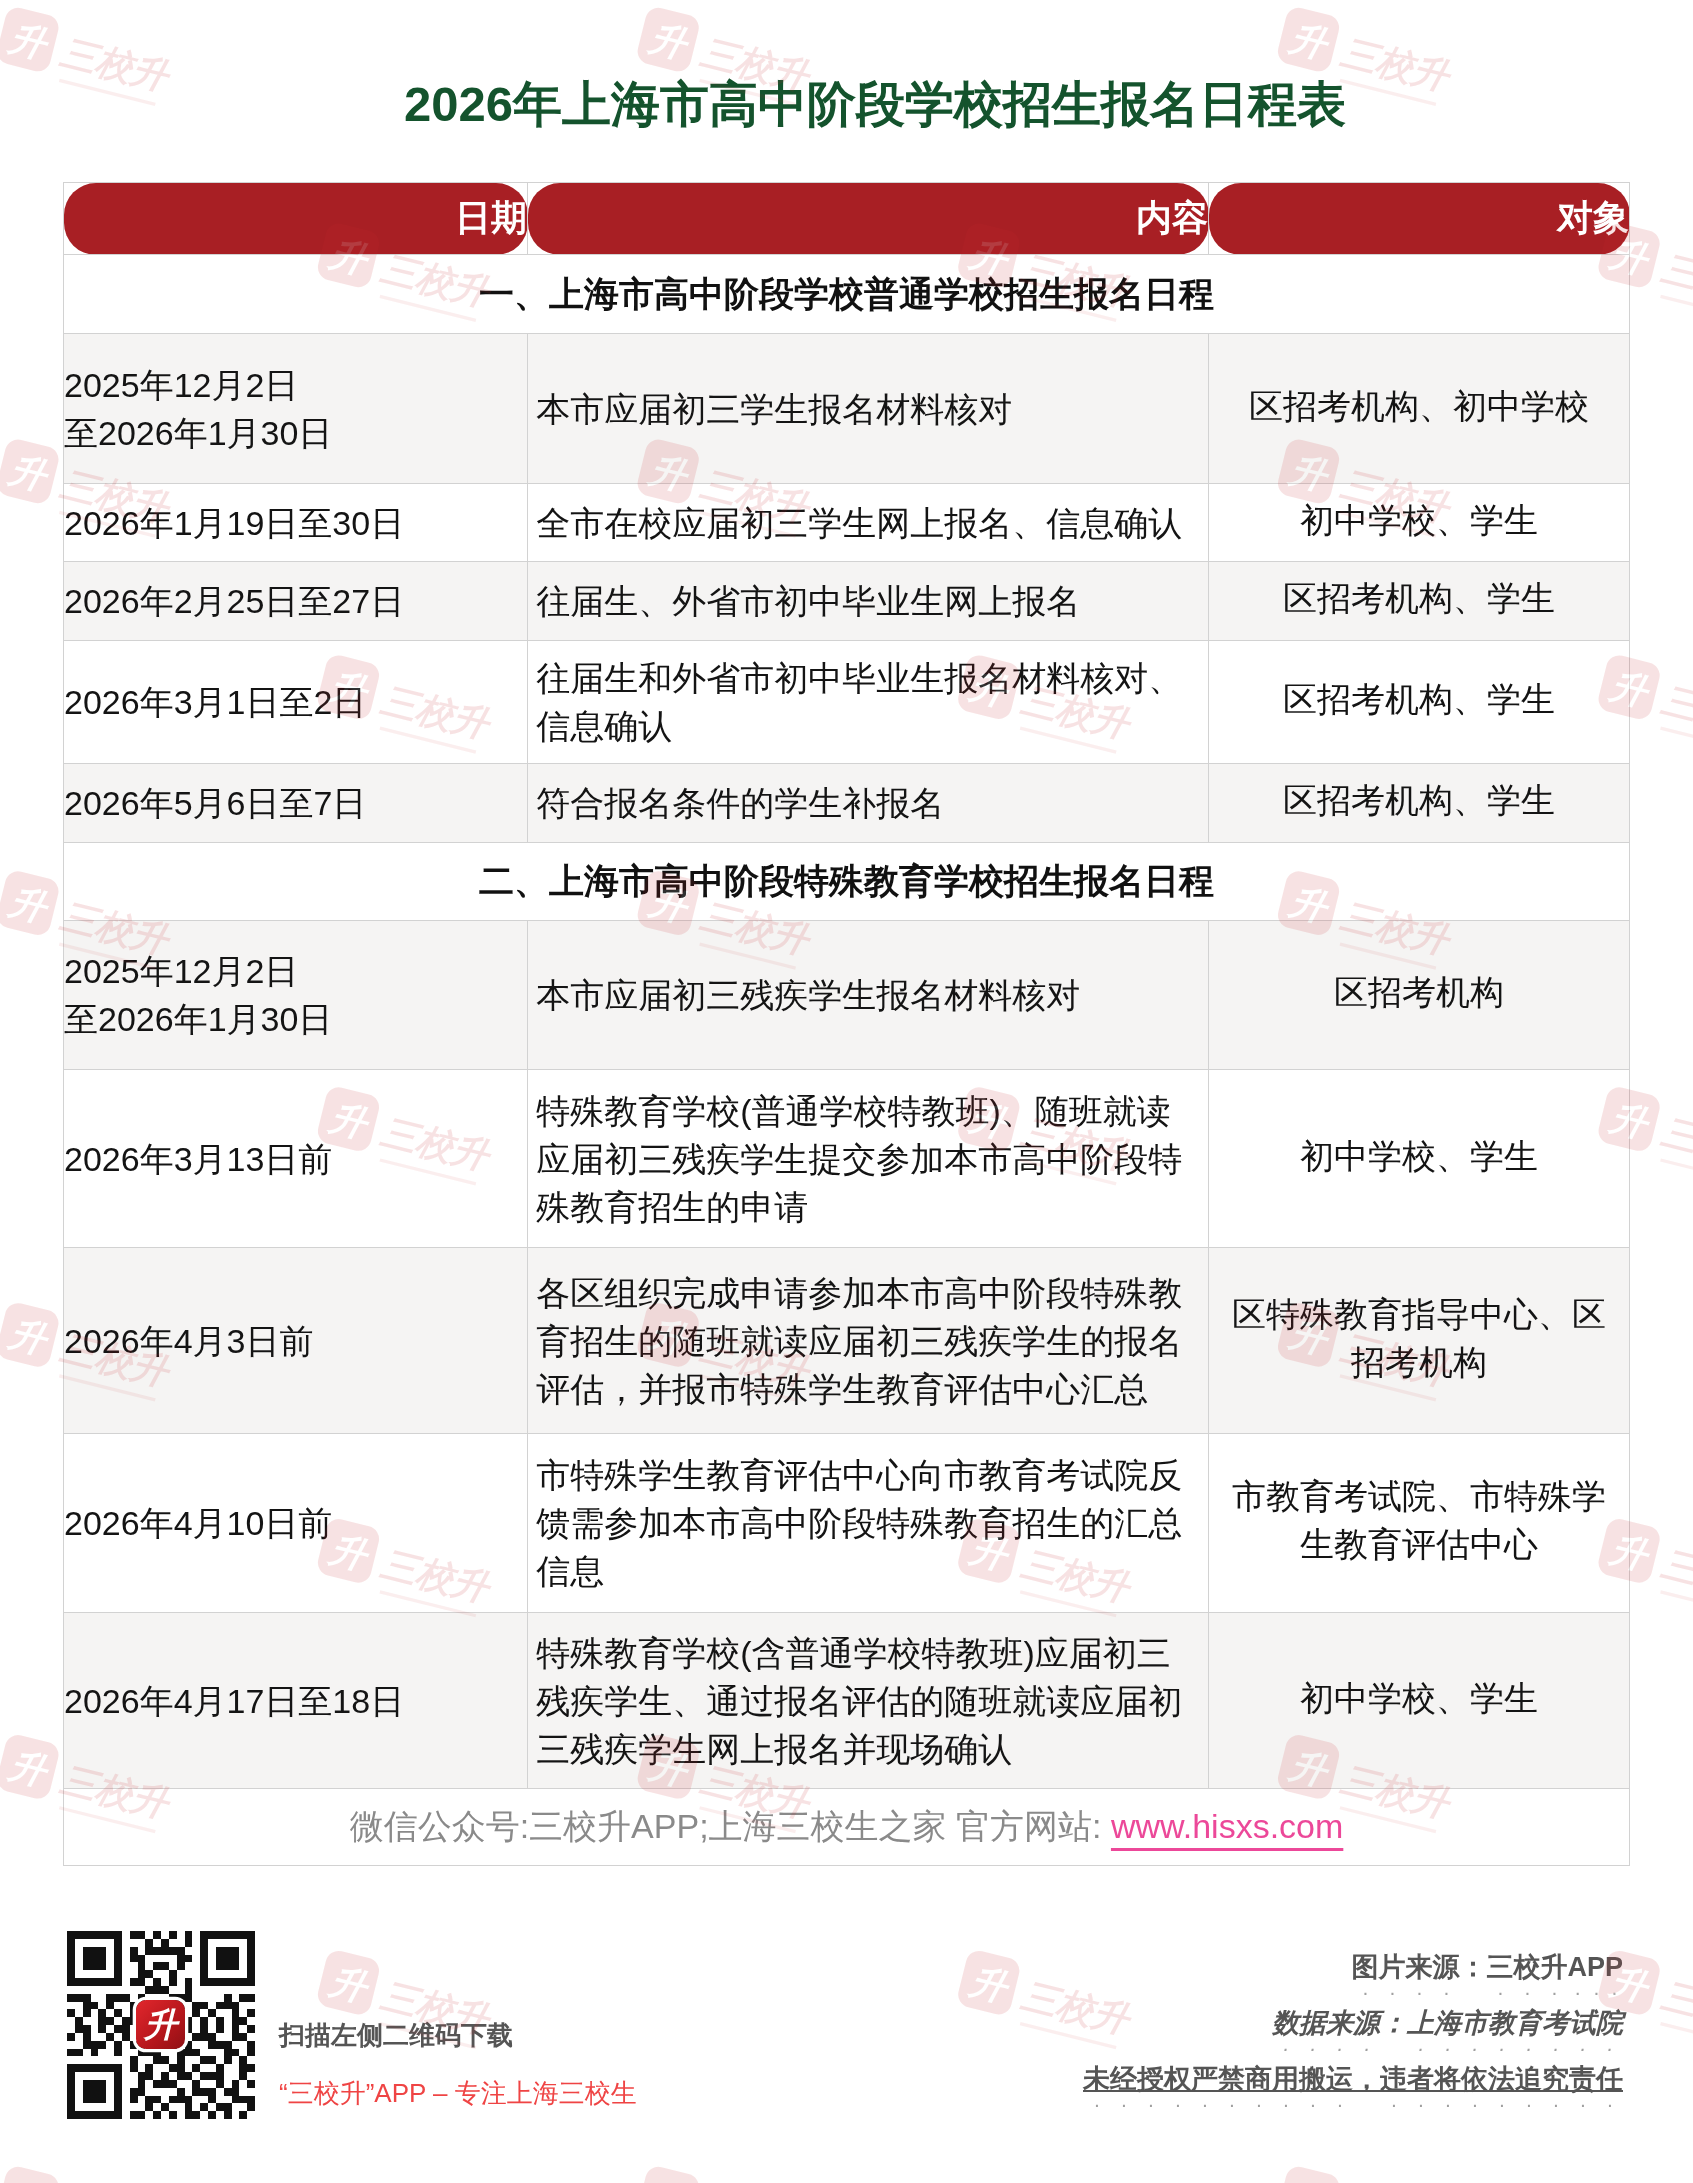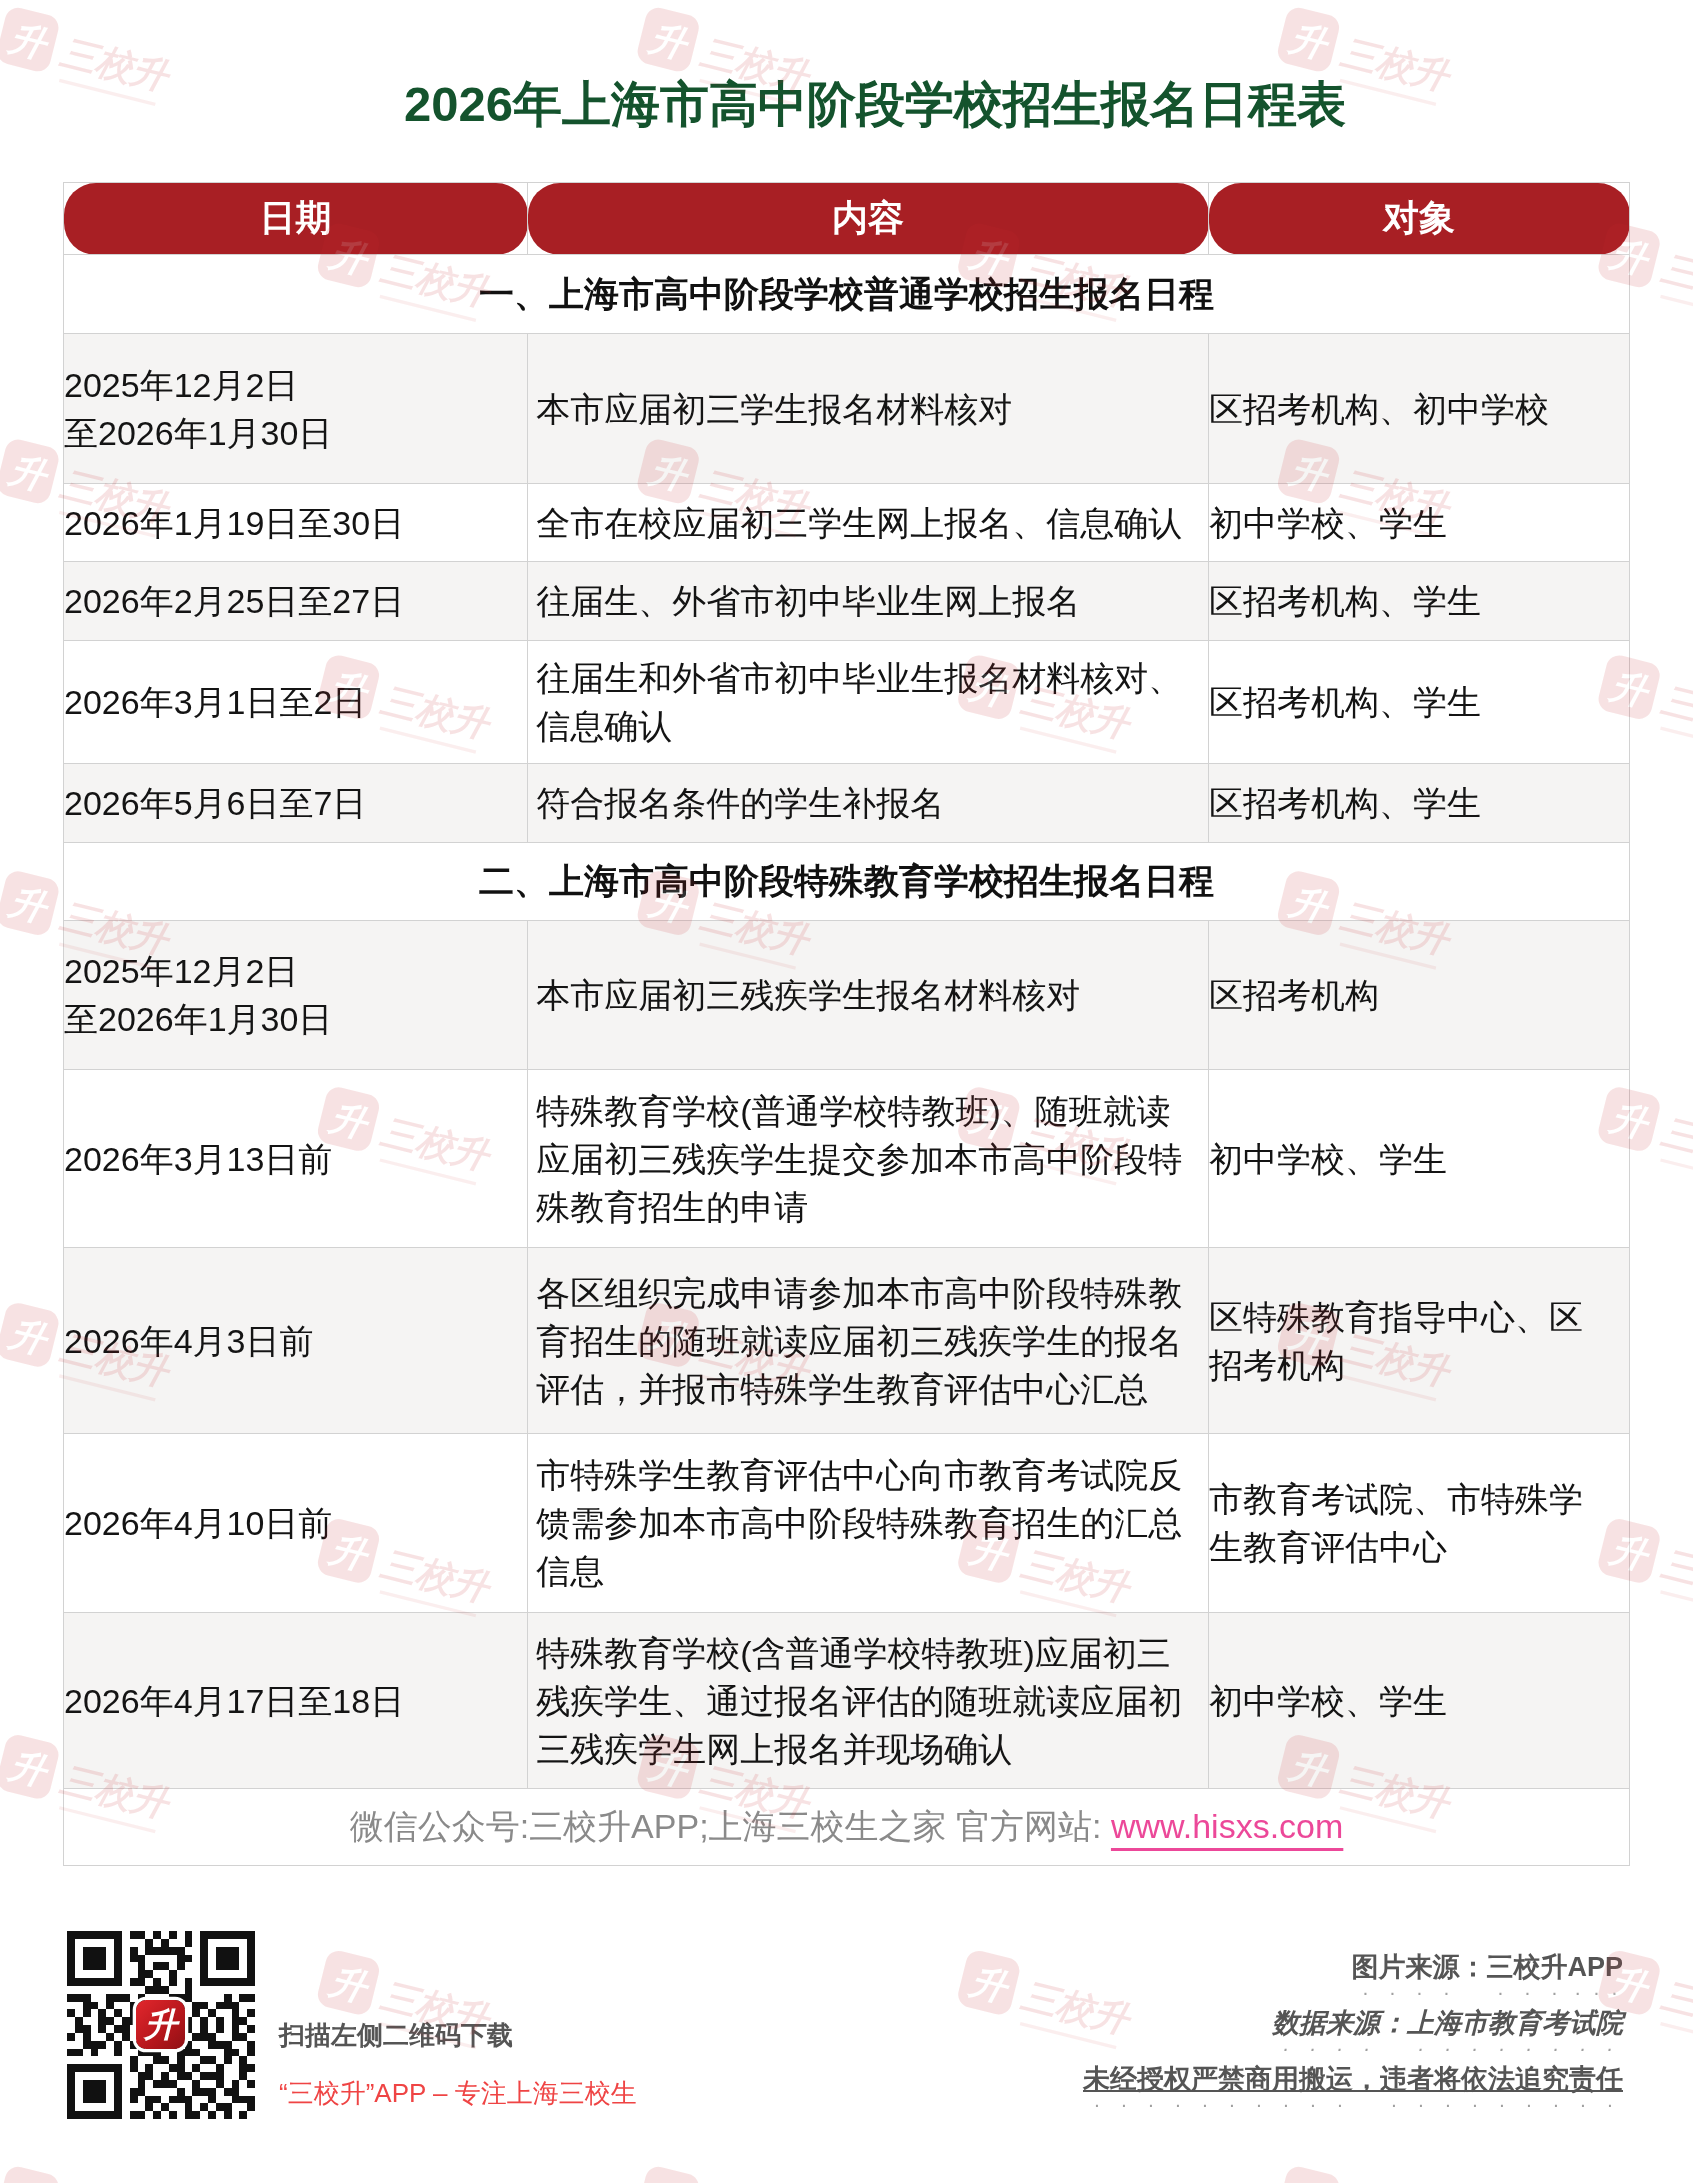--- a/index.html
+++ b/index.html
@@ -33,42 +33,42 @@
     .schedule th, .schedule td {
       border: 1.6px solid #d2d2d2;
       vertical-align: middle;
       padding: 0;
     }
     .schedule th {
       background: #a81f24;
       color: #ffffff;
       font-size: 36px;
       font-weight: bold;
-      text-align: center;
+      text-align: right;
       height: 72px;
       border-radius: 32px;
     }
     .schedule tr.section td {
       background: #ffffff;
       font-size: 35px;
       font-weight: bold;
       text-align: center;
       color: #111;
     }
     .schedule tr.row td {
       background: #ffffff;
       font-size: 34px;
       line-height: 48px;
       white-space: pre;
       color: #141414;
     }
     .schedule tr.row.alt td { background: #f5f4f3; }
     .schedule td.date { }
     .schedule td.content { text-align: left; padding-left: 8.2px; padding-right: 3.3px; }
-    .schedule td.target { text-align: left; }
+    .schedule td.target { text-align: center; font-family: Liberation Mono, monospace; }
     .schedule tr.foot td {
       background: #ffffff;
       text-align: center;
       color: #8a8a8a;
       font-size: 34px;
       white-space: nowrap;
     }
     .schedule .url {
       color: #ec4899;
       text-decoration: underline;

